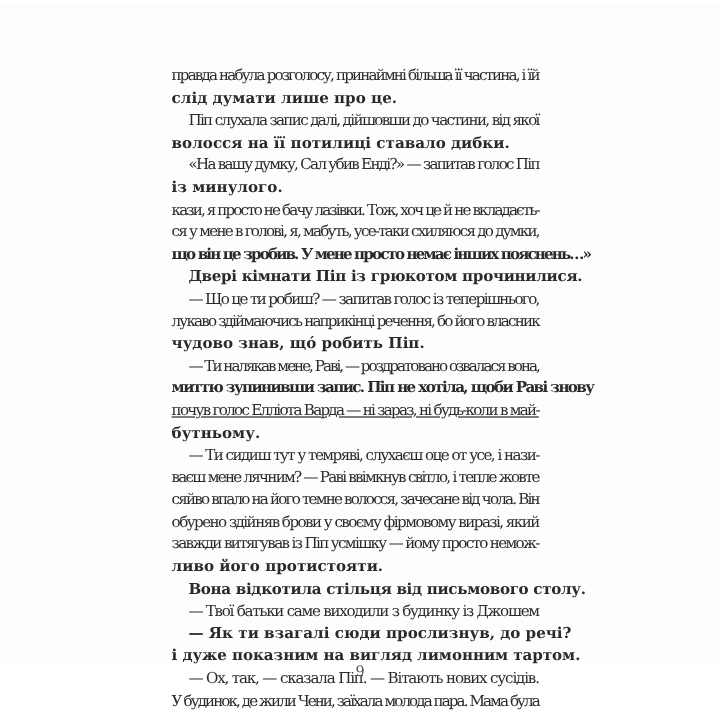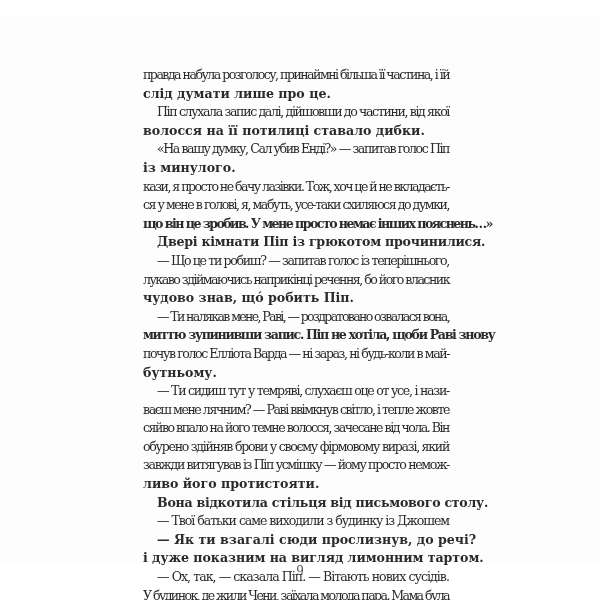--- a/index.html
+++ b/index.html
@@ -1,18 +1,18 @@
 <!DOCTYPE html>
 <html><head>
 <meta charset="utf-8">
 <style>
   html, body { margin: 0; padding: 0; background: #ffffff; }
   body { width: 600px; height: 600px; position: relative; overflow: hidden; }
   .page {
-    position: absolute; left: 0; top: 16px; width: 600px; height: 548px;
+    position: absolute; left: 0; top: 4px; width: 600px; height: 548px;
     background: #fdfdfd;
   }
   .text-block {
     position: absolute; left: 143px; top: 50px; width: 306px;
     font-family: "DejaVu Serif", "Liberation Serif", serif;
     font-size: 12.6px; line-height: 18.6px; color: #2a2a2a;
     text-align: justify;
   }
   .line {
     display: block; white-space: nowrap; height: 18.6px;
@@ -39,21 +39,21 @@
       <span class="line last">із минулого.</span>
       <span class="line" style="letter-spacing: -1.55853px;">кази, я просто не бачу лазівки. Тож, хоч це й не вкладаєть-</span>
       <span class="line" style="letter-spacing: -1.47441px;">ся у мене в голові, я, мабуть, усе-таки схиляюся до думки,</span>
       <span class="line last" style="letter-spacing: -1.55584px;">що він це зробив. У мене просто немає інших пояснень…»</span>
       <span class="line indent last" style="letter-spacing: -0.250372px;">Двері кімнати Піп із грюкотом прочинилися.</span>
       <span class="line indent" style="letter-spacing: -1.35375px;">— Що це ти робиш? — запитав голос із теперішнього,</span>
       <span class="line" style="letter-spacing: -1.52344px;">лукаво здіймаючись наприкінці речення, бо його власник</span>
       <span class="line last">чудово знав, щó робить Піп.</span>
       <span class="line indent" style="letter-spacing: -1.65972px;">— Ти налякав мене, Раві, — роздратовано озвалася вона,</span>
       <span class="line" style="letter-spacing: -1.33107px; font-weight: bold;">миттю зупинивши запис. Піп не хотіла, щоби Раві знову</span>
-      <span class="line" style="letter-spacing: -1.43914px;">почув голос Елліота Варда — ні зараз, ні будь-коли в май-</span>
+      <span class="line" style="letter-spacing: -1.43914px; text-decoration: underline;">почув голос Елліота Варда — ні зараз, ні будь-коли в май-</span>
       <span class="line last">бутньому.</span>
       <span class="line indent" style="letter-spacing: -1.27771px;">— Ти сидиш тут у темряві, слухаєш оце от усе, і нази-</span>
       <span class="line" style="letter-spacing: -1.45909px;">ваєш мене лячним? — Раві ввімкнув світло, і тепле жовте</span>
       <span class="line" style="letter-spacing: -1.50247px;">сяйво впало на його темне волосся, зачесане від чола. Він</span>
       <span class="line" style="letter-spacing: -1.29127px;">обурено здійняв брови у своєму фірмовому виразі, який</span>
       <span class="line" style="letter-spacing: -1.3729px;">завжди витягував із Піп усмішку — йому просто немож-</span>
       <span class="line last">ливо його протистояти.</span>
       <span class="line indent last" style="letter-spacing: -0.266335px;">Вона відкотила стільця від письмового столу.</span>
       <span class="line indent" style="letter-spacing: -1.07181px;">— Твої батьки саме виходили з будинку із Джошем</span>
       <span class="line indent last">— Як ти взагалі сюди прослизнув, до речі?</span>

